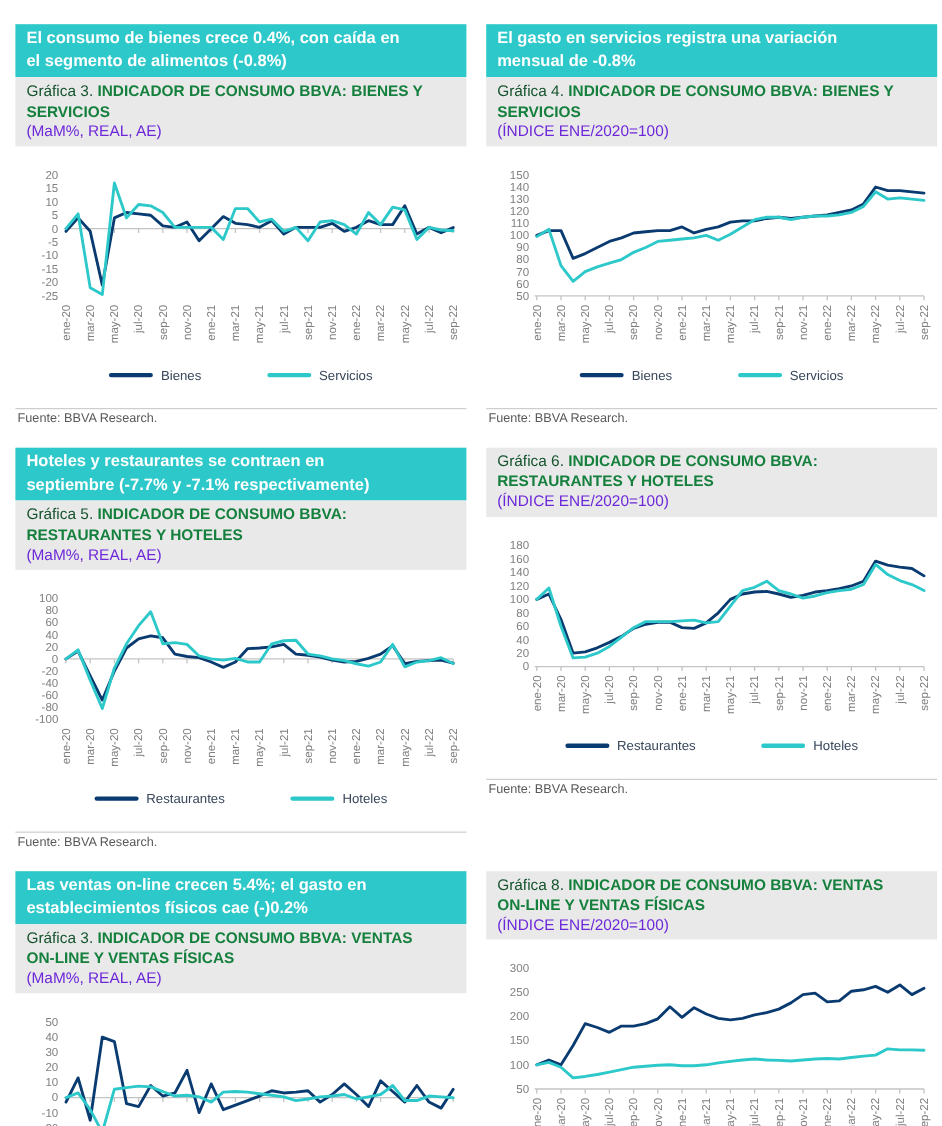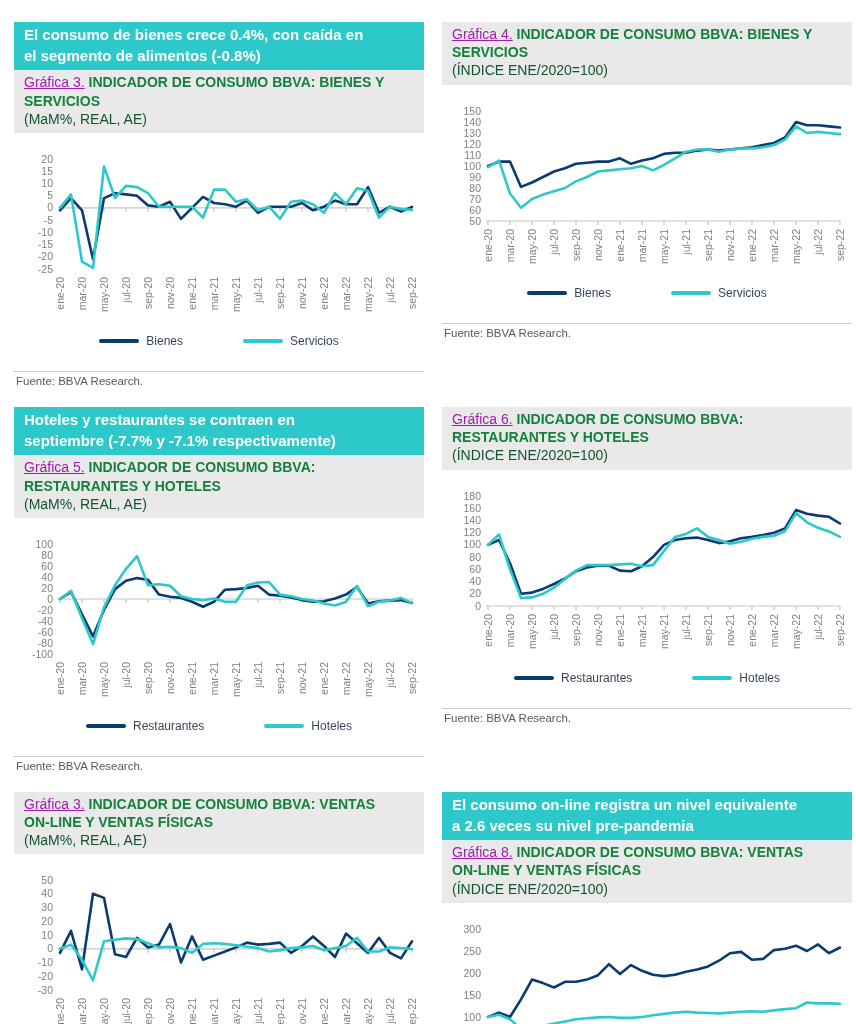--- a/index.html
+++ b/index.html
@@ -5,23 +5,23 @@
   * { margin:0; padding:0; box-sizing:border-box; }
   body { background:#ffffff; font-family:"Liberation Sans", sans-serif; }
   .page { position:relative; width:856px; height:1024px; background:#ffffff; overflow:hidden; }
   .grid { position:absolute; left:14px; top:22px; width:828px;
           display:grid; grid-template-columns:410px 410px; column-gap:18px; row-gap:20px; }
   .panel { width:410px; }
   .hd { background:#2dc8c9; color:#ffffff; font-weight:bold; font-size:15px;
         line-height:1.38; padding:3px 10px 4px; min-height:47px; white-space:pre-line; }
   .cap { background:#e9e9e9; font-size:14px; line-height:1.3; padding:3px 10px 5px;
          min-height:56px; white-space:pre-line; }
-  .cap-label { color:#a21caf;text-decoration:underline; }
+  .cap-label { color:#14532d; }
   .cap-title { color:#15803d; font-weight:bold; }
-  .cap-sub { display:block; color:#14532d; }
+  .cap-sub { display:block; color:#6d28d9; }
   .chart { height:178px; margin-top:19px; }
   .ax { font-size:10.5px; fill:#7f7f7f; }
   .axline { stroke:#c4c4c4; stroke-width:1.2; }
   .legend { display:flex; justify-content:center; align-items:center; gap:60px;
             height:18px; font-size:12px; color:#37465a; margin-top:2px; }
   .li { display:inline-flex; align-items:center; }
   .sw { width:40px; height:4px; border-radius:2px; display:inline-block; margin-right:7px; }
   .src { border-top:1.5px solid #c9c9c9; margin-top:21px; padding:3px 2px 0;
          font-size:11.5px; color:#595959; }
 </style>
@@ -92,20 +92,22 @@
           </span>
           <span class="li">
             <span class="sw" style="background:#2dc8c9"></span>
             <span>Servicios</span>
           </span>
         </div>
       <div class="src">Fuente: BBVA Research.</div>
     </section>
 
     <section class="panel">
+      <div class="hd">El gasto en servicios registra una variación
+mensual de -0.8%</div>
       <div class="cap"><span class="cap-label">Gráfica 4.</span> <span class="cap-title">INDICADOR DE CONSUMO BBVA: BIENES Y
 SERVICIOS</span><span class="cap-sub">(ÍNDICE ENE/2020=100)</span></div>
       <div class="chart"><svg viewBox="0 0 410 178" width="410" height="178">
             <text class="ax" x="39" y="10.5" text-anchor="end">150</text>
             <text class="ax" x="39" y="21.5" text-anchor="end">140</text>
             <text class="ax" x="39" y="32.5" text-anchor="end">130</text>
             <text class="ax" x="39" y="43.5" text-anchor="end">120</text>
             <text class="ax" x="39" y="54.5" text-anchor="end">110</text>
             <text class="ax" x="39" y="65.5" text-anchor="end">100</text>
             <text class="ax" x="39" y="76.5" text-anchor="end">90</text>
@@ -291,20 +293,22 @@
           </span>
           <span class="li">
             <span class="sw" style="background:#2dc8c9"></span>
             <span>Hoteles</span>
           </span>
         </div>
       <div class="src">Fuente: BBVA Research.</div>
     </section>
 
     <section class="panel">
+      <div class="hd">Las ventas on-line crecen 5.4%; el gasto en
+establecimientos físicos cae (-)0.2%</div>
       <div class="cap"><span class="cap-label">Gráfica 3.</span> <span class="cap-title">INDICADOR DE CONSUMO BBVA: VENTAS
 ON-LINE Y VENTAS FÍSICAS</span><span class="cap-sub">(MaM%, REAL, AE)</span></div>
       <div class="chart"><svg viewBox="0 0 410 178" width="410" height="178">
             <text class="ax" x="39" y="10.5" text-anchor="end">50</text>
             <text class="ax" x="39" y="24.3" text-anchor="end">40</text>
             <text class="ax" x="39" y="38.0" text-anchor="end">30</text>
             <text class="ax" x="39" y="51.8" text-anchor="end">20</text>
             <text class="ax" x="39" y="65.5" text-anchor="end">10</text>
             <text class="ax" x="39" y="79.3" text-anchor="end">0</text>
             <text class="ax" x="39" y="93.0" text-anchor="end">-10</text>
@@ -355,22 +359,20 @@
           </span>
           <span class="li">
             <span class="sw" style="background:#2dc8c9"></span>
             <span>Físico</span>
           </span>
         </div>
 
     </section>
 
     <section class="panel">
-      <div class="hd">El consumo on-line registra un nivel equivalente
-a 2.6 veces su nivel pre-pandemia</div>
       <div class="cap"><span class="cap-label">Gráfica 8.</span> <span class="cap-title">INDICADOR DE CONSUMO BBVA: VENTAS
 ON-LINE Y VENTAS FÍSICAS</span><span class="cap-sub">(ÍNDICE ENE/2020=100)</span></div>
       <div class="chart"><svg viewBox="0 0 410 178" width="410" height="178">
             <text class="ax" x="39" y="10.5" text-anchor="end">300</text>
             <text class="ax" x="39" y="32.5" text-anchor="end">250</text>
             <text class="ax" x="39" y="54.5" text-anchor="end">200</text>
             <text class="ax" x="39" y="76.5" text-anchor="end">150</text>
             <text class="ax" x="39" y="98.5" text-anchor="end">100</text>
             <text class="ax" x="39" y="120.5" text-anchor="end">50</text>
             <line class="axline" x1="44" y1="117.0" x2="398" y2="117.0"></line>

